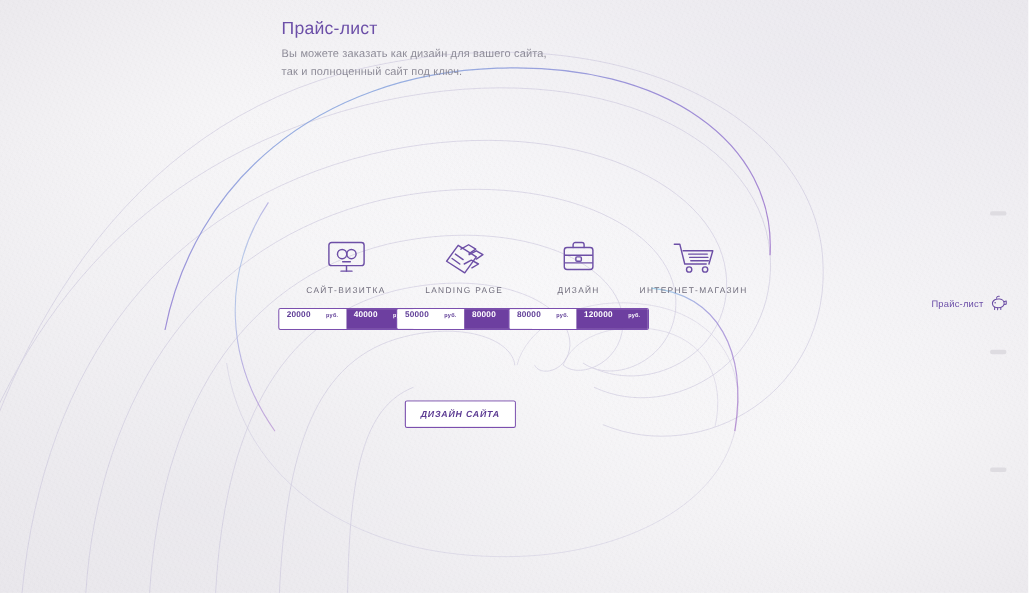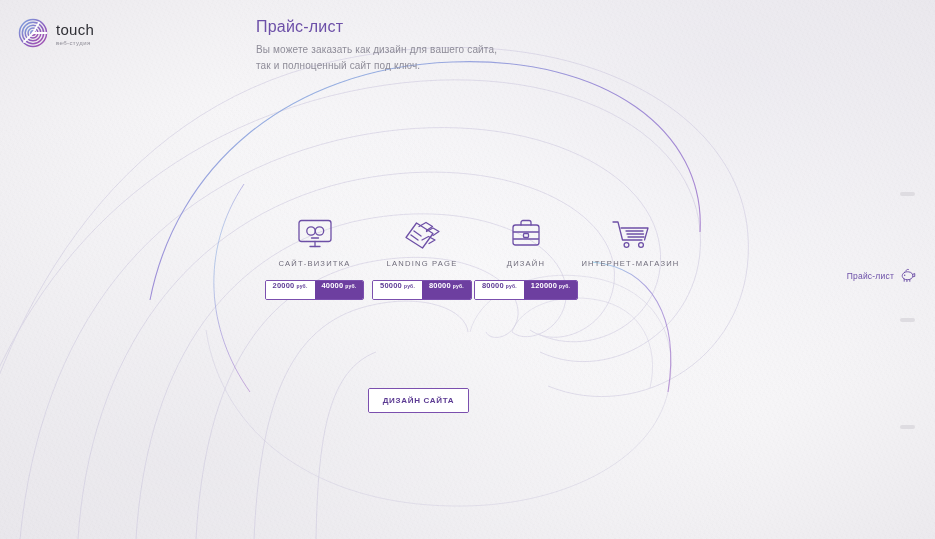--- a/index.html
+++ b/index.html
@@ -77,38 +77,39 @@
   }
   .price-pair {
     margin-top: 12px;
     display: flex;
     border: 1px solid #7b4fae;
     border-radius: 2px;
     overflow: hidden;
     height: 20px;
   }
   .price {
-    display: flex; align-items: baseline; justify-content: center; gap: 2px;
+    display: flex; align-items: baseline; justify-content: center; gap: 14px;
     padding: 0 7px;
     font-size: 7.5px; font-weight: 700; letter-spacing: 0.2px;
     white-space: nowrap;
   }
   .price .unit { font-size: 5px; font-weight: 700; }
   .price.plain { background: #ffffff; color: #5e3c96; }
   .price.solid { background: #6d3fa0; color: #ffffff; }
 
   
   #toggle {
     position: absolute;
-    left: 368px; top: 388px;
+    left: 368px; top: 364px;
     display: flex;
     border: 1px solid #7b4fae;
     border-radius: 2px;
     overflow: hidden;
     height: 25px;
+    font-style: italic;
   }
   #toggle .seg {
     display: flex; align-items: center; justify-content: center;
     width: 99px;
     font-size: 8px; font-weight: 700; letter-spacing: 0.7px;
   }
   #toggle .seg.off { background: #ffffff; color: #5b3a92; }
   #toggle .seg.on  { background: #6d3fa0; color: #ffffff; }
 
   
@@ -163,40 +164,20 @@
       <path d="M 512 332 C 520 308 556 292 598 300 C 640 308 660 344 650 388"></path>
     </g>
 
     <path d="M 700 232 C 706 130 604 56 452 62 C 286 68 176 168 150 300" fill="none" stroke="url(#spiralGrad)" stroke-width="1.1" opacity="0.85"></path>
     <path d="M 668 392 C 680 318 652 268 592 262" fill="none" stroke="url(#spiralGrad)" stroke-width="1.1" opacity="0.7"></path>
     <path d="M 250 392 C 206 330 200 250 244 184" fill="none" stroke="url(#spiralGrad)" stroke-width="1" opacity="0.55"></path>
   </svg>
 
   <div id="grain"></div>
 
-  <div id="logo">
-    <svg class="mark" viewBox="0 0 40 40">
-      <g fill="none" stroke="url(#logoGrad)" stroke-width="2" stroke-linecap="round">
-        <circle cx="20" cy="20" r="18"></circle>
-        <circle cx="20" cy="20" r="14.2"></circle>
-        <circle cx="20" cy="20" r="10.4"></circle>
-        <circle cx="20" cy="20" r="6.6"></circle>
-        <circle cx="20" cy="20" r="2.9"></circle>
-      </g>
-      <g stroke="#ffffff" stroke-width="2.4" stroke-linecap="round">
-        <line x1="20" y1="20" x2="38" y2="20"></line>
-        <line x1="20" y1="20" x2="8" y2="32"></line>
-        <line x1="20" y1="20" x2="28" y2="6"></line>
-      </g>
-    </svg>
-    <div class="words">
-      <span class="brand">touch</span>
-      <span class="tagline">веб-студия</span>
-    </div>
-  </div>
 
   <div id="page-head">
     <div id="page-title">Прайс-лист</div>
     <div id="page-sub">Вы можете заказать как дизайн для вашего сайта, так и полноценный сайт под ключ.</div>
   </div>
 
   <div id="tiers">
 
     <div class="tier" style="width:113px;">
       <div class="tier-icon">

